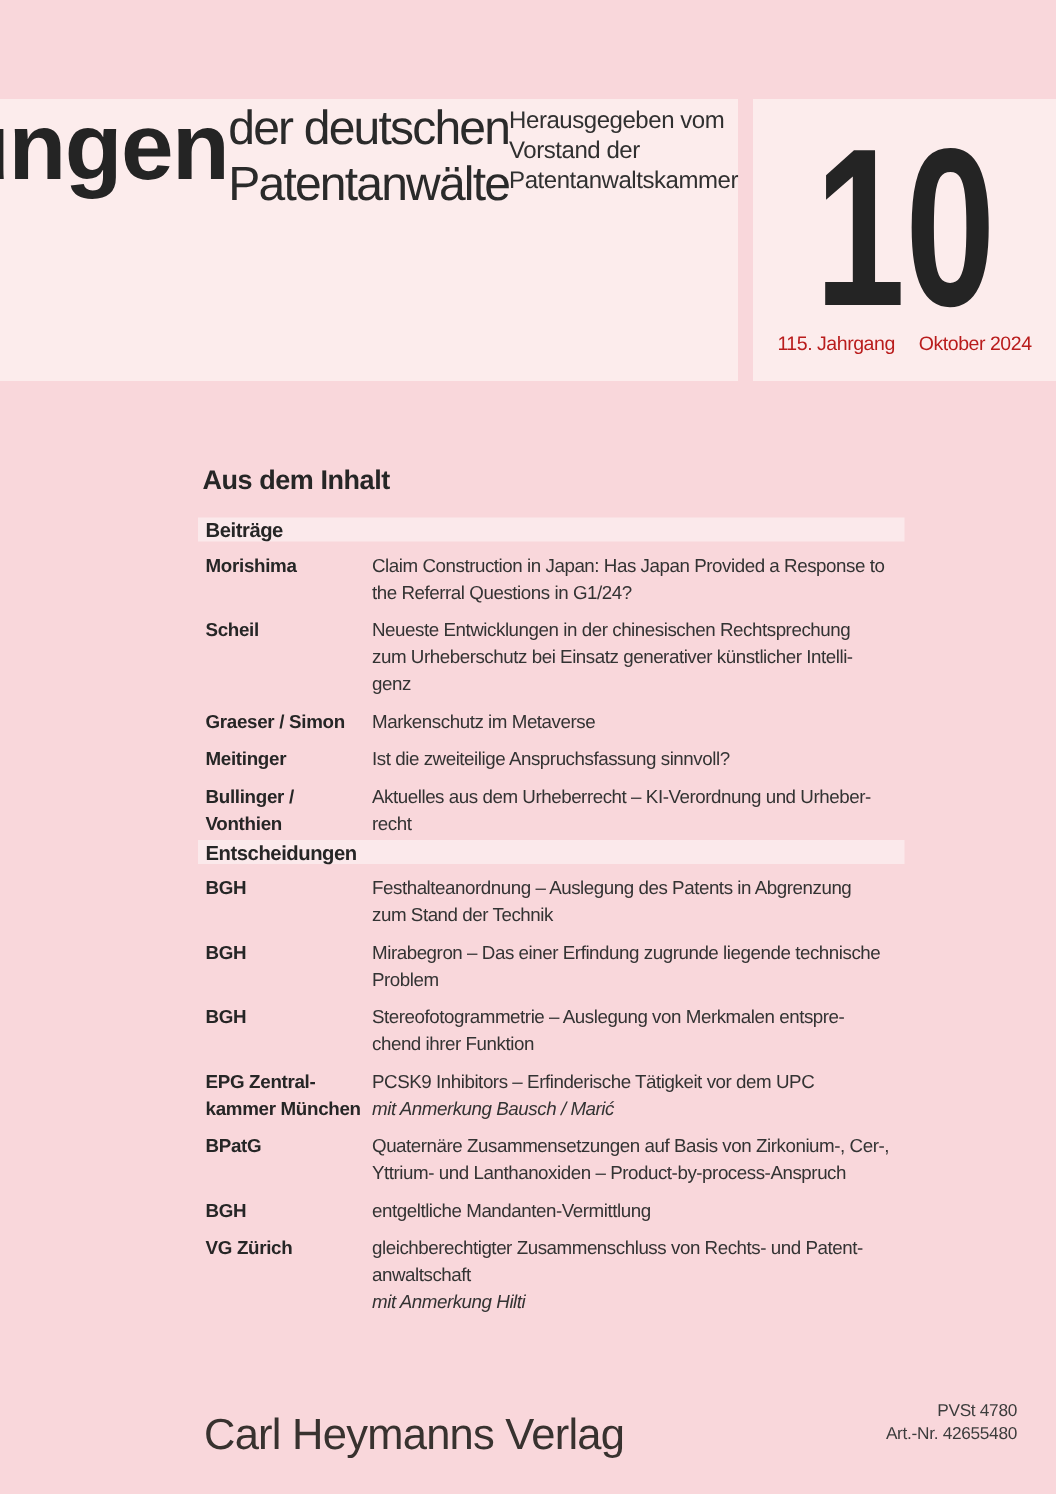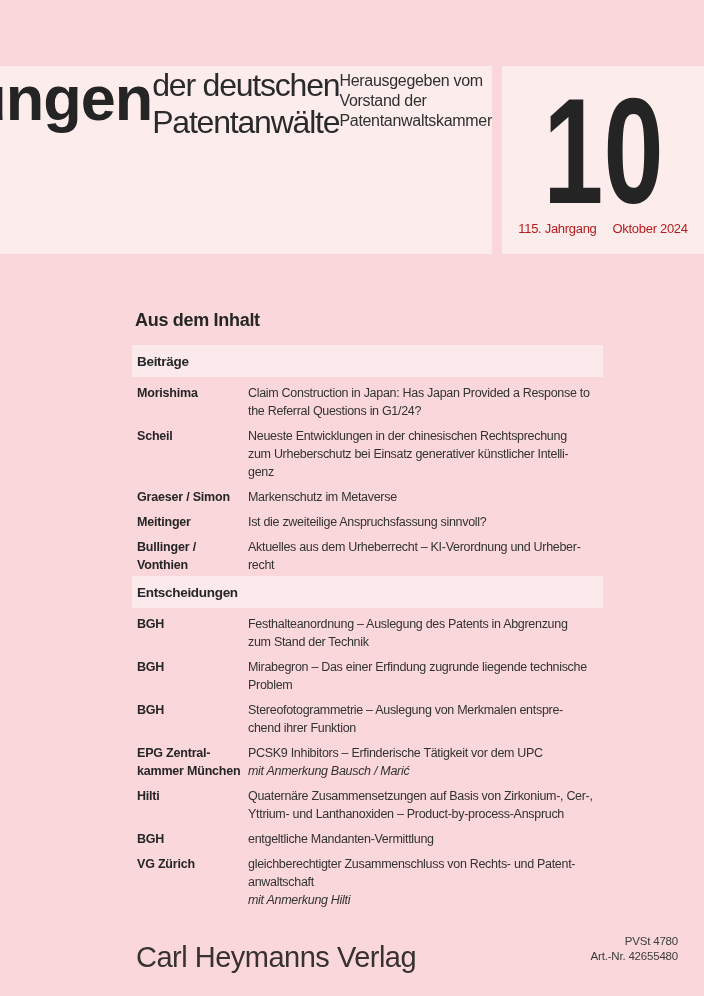--- a/index.html
+++ b/index.html
@@ -98,21 +98,21 @@
     letter-spacing: -0.3px;
     line-height: 22px;
     color: #262626;
   }
   .toc {
     margin-left: 132px;
     width: 471px;
   }
   .section-band {
     margin-top: 14px;
-    height: 32px;
+    height: 16px;
     background: #fbe9eb;
     display: flex;
     align-items: center;
     padding-left: 5px;
     box-sizing: border-box;
     font-size: 13.5px;
     font-weight: bold;
     letter-spacing: -0.3px;
     color: #262626;
     text-align: right;
@@ -276,21 +276,21 @@
   <div class="entry">
     <div class="entry-label">EPG Zentral-
 kammer München</div>
     <div class="entry-body">
       <div class="entry-text">PCSK9 Inhibitors – Erfinderische Tätigkeit vor dem UPC</div>
       <div class="entry-note">mit Anmerkung Bausch / Marić</div>
     </div>
   </div>
 
   <div class="entry">
-    <div class="entry-label">Hilti</div>
+    <div class="entry-label">BPatG</div>
     <div class="entry-body">
       <div class="entry-text">Quaternäre Zusammensetzungen auf Basis von Zirkonium-, Cer-,
 Yttrium- und Lanthanoxiden – Product-by-process-Anspruch</div>
 
     </div>
   </div>
 
   <div class="entry">
     <div class="entry-label">BGH</div>
     <div class="entry-body">

